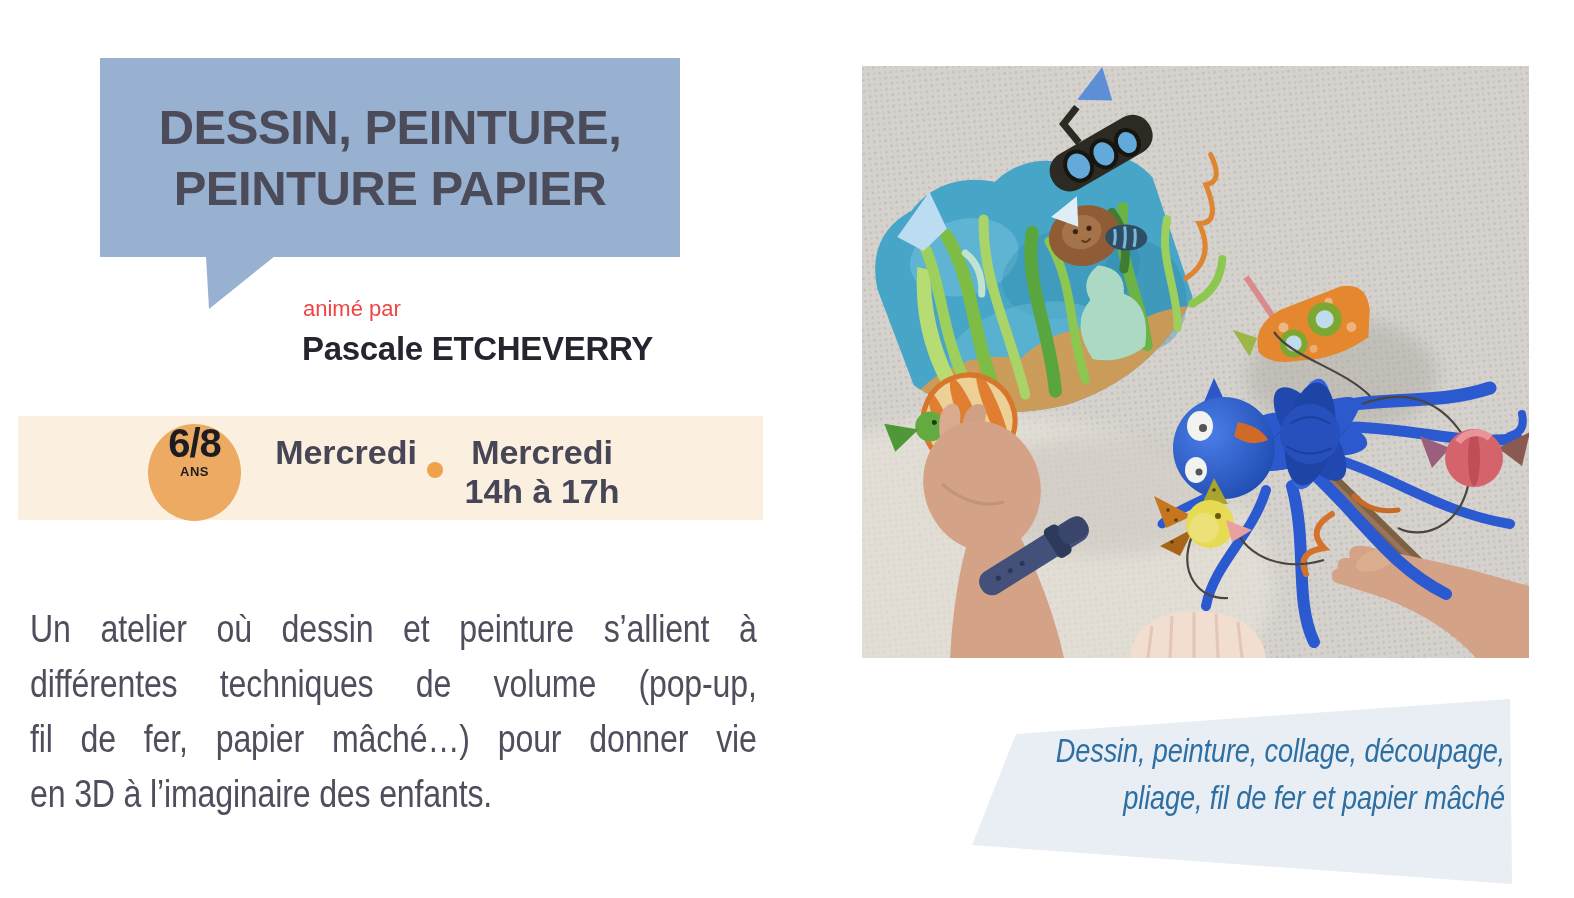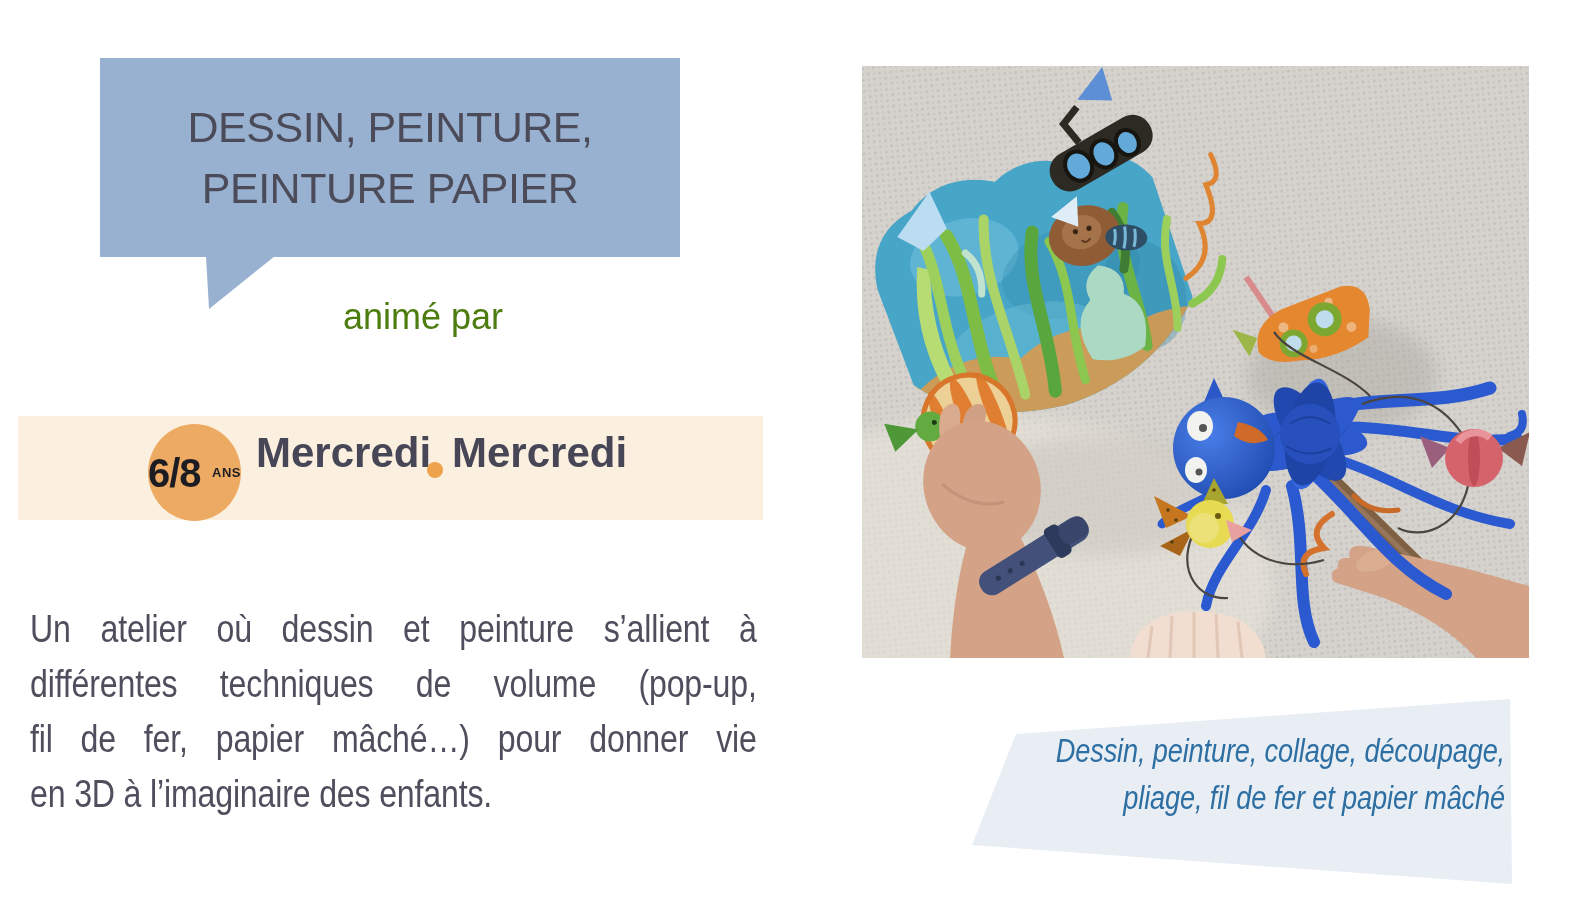--- a/index.html
+++ b/index.html
@@ -3,35 +3,35 @@
 <meta charset="utf-8">
 <style>
   html,body{margin:0;padding:0;background:#ffffff;}
   .page{position:relative;width:1574px;height:898px;background:#fff;overflow:hidden;
         font-family:"Liberation Sans","DejaVu Sans",sans-serif;}
   .abs{position:absolute;}
 
   
   .bubble{left:100px;top:58px;width:580px;height:199px;background:var(--bubble-blue,#98b1d1);
           display:flex;flex-direction:column;justify-content:center;align-items:center;}
-  .title-line{font-size:43px;line-height:61px;font-weight:400;letter-spacing:-0.5px;
+  .title-line{font-size:49px;line-height:61px;font-weight:700;letter-spacing:-0.5px;
               color:var(--heading-text,#4c4b59);white-space:nowrap;}
   .tail{left:206px;top:256px;}
 
   
-  .fac-intro{left:303px;top:296px;font-size:36px;color:#4d7c0f;margin-left:40px;}
+  .fac-intro{left:303px;top:296px;font-size:22px;color:#ef4444;}
   .fac-name{left:302px;top:330px;font-size:33px;font-weight:700;color:var(--name-text,#26242e);letter-spacing:-0.3px;}
 
   
   .band{left:18px;top:416px;width:745px;height:104px;background:var(--band-cream,#fbf0e0);}
   .badge{left:148px;top:424px;width:93px;height:97px;border-radius:50%;background:var(--badge-orange,#edaa63);
-         display:flex;flex-direction:row;justify-content:space-between;align-items:center;}
+         display:flex;flex-direction:column;justify-content:flex-start;align-items:center;}
   .badge-range{font-size:40px;font-weight:700;color:var(--badge-text,#1d1c22);line-height:38px;letter-spacing:-1px;}
   .badge-unit{font-size:13px;font-weight:700;color:var(--badge-text,#1d1c22);line-height:20px;letter-spacing:0.5px;}
-  .session{width:180px;text-align:left;color:var(--schedule-text,#474656);font-weight:700;font-size:42px;line-height:39px;}
+  .session{width:180px;text-align:center;color:var(--schedule-text,#474656);font-weight:700;font-size:34px;line-height:39px;}
   .s1{left:256px;top:433px;}
   .s2{left:452px;top:433px;}
   .dot{left:427px;top:462px;width:16px;height:16px;border-radius:50%;background:var(--dot-orange,#eea24c);}
 
   
   .desc{left:30px;top:558px;margin-top:44px;}
   .dl{width:860px;transform:scaleX(0.845);transform-origin:0 0;font-size:38px;height:55px;line-height:55px;
       color:var(--body-text,#4f4e5d);white-space:nowrap;letter-spacing:-0.2px;}
   .jl{text-align:justify;text-align-last:justify;}
 
@@ -51,32 +51,34 @@
 
   <div class="abs bubble">
     <div class="title-line">DESSIN, PEINTURE,</div>
     <div class="title-line">PEINTURE PAPIER</div>
   </div>
   <svg class="abs tail" width="70" height="54" viewBox="0 0 70 54">
     <polygon points="0,0 69,0 3,53" style="fill:var(--bubble-blue,#98b1d1)"></polygon>
   </svg>
 
   <div class="abs fac-intro">animé par</div>
+  <div class="abs fac-name">Pascale ETCHEVERRY</div>
 
   <div class="abs band"></div>
   <div class="abs badge">
     <div class="badge-range">6/8</div>
     <div class="badge-unit">ANS</div>
   </div>
   <div class="abs session s1">
     <div>Mercredi</div>
   </div>
   <div class="abs dot"></div>
   <div class="abs session s2">
     <div>Mercredi</div>
+    <div>14h à 17h</div>
   </div>
 
   <div class="abs desc">
     <div class="dl jl">Un atelier où dessin et peinture s’allient à</div>
     <div class="dl jl">différentes techniques de volume (pop-up,</div>
     <div class="dl jl">fil de fer, papier mâché…) pour donner vie</div>
     <div class="dl">en 3D à l’imaginaire des enfants.</div>
   </div>
 
   <div class="abs photo">

